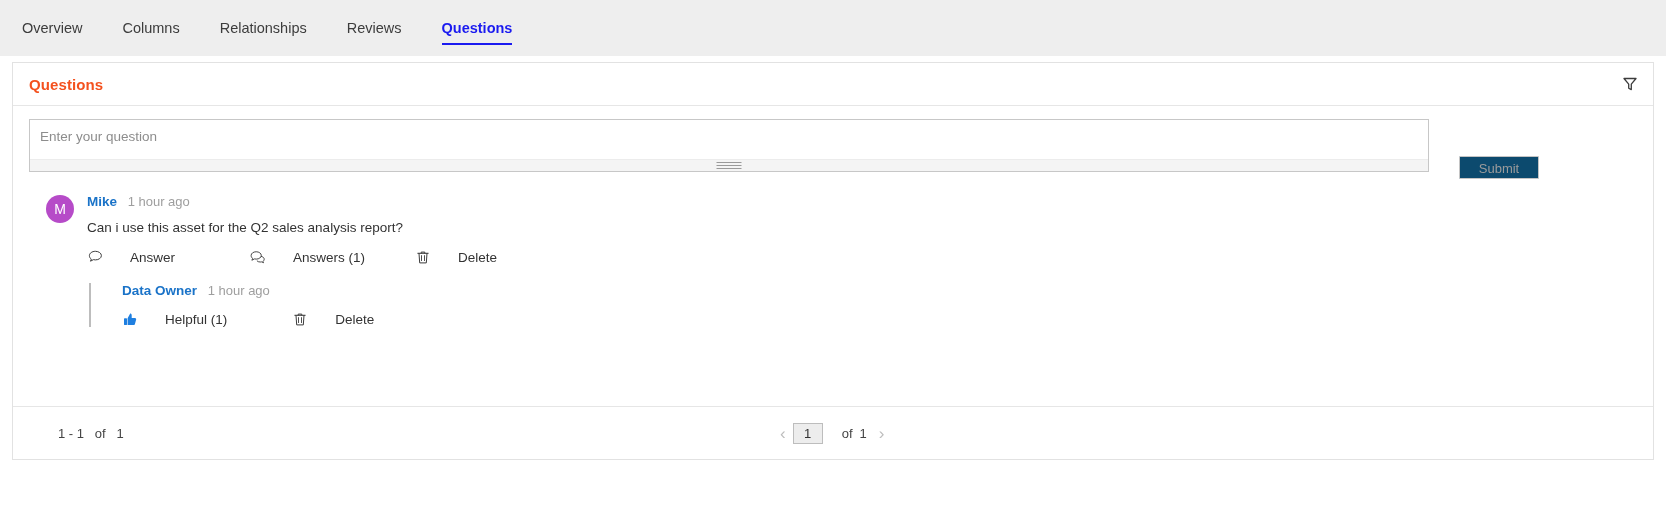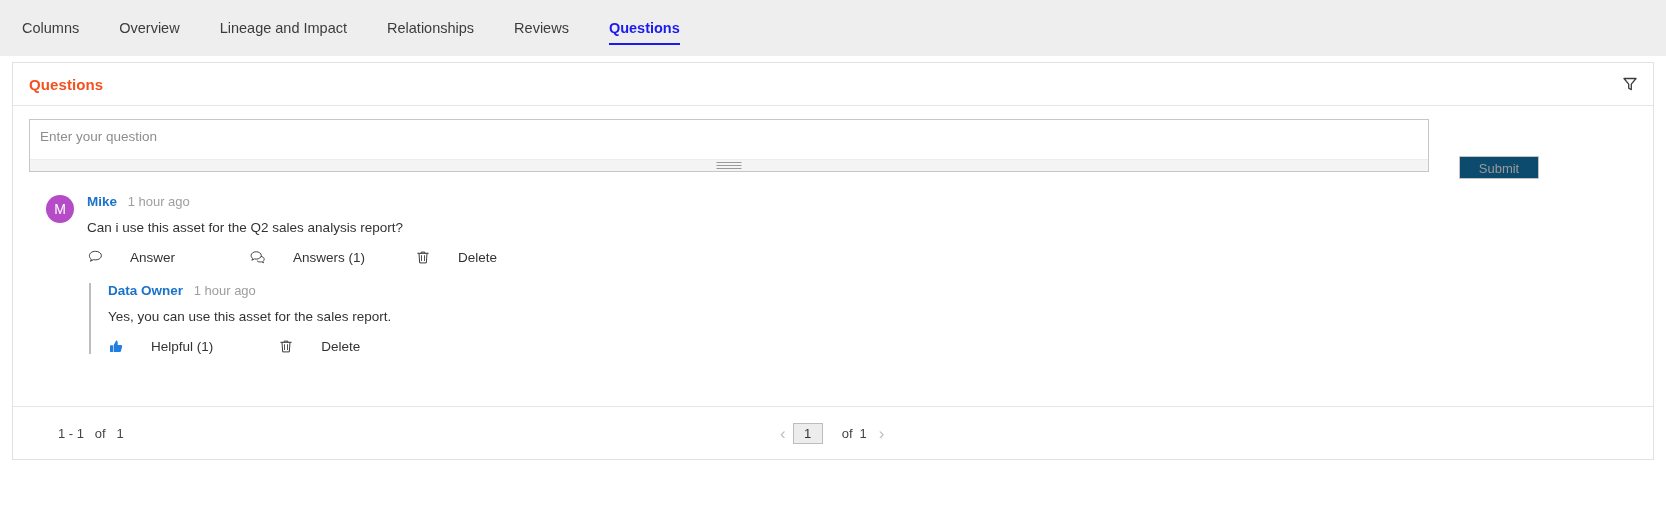--- a/index.html
+++ b/index.html
@@ -217,21 +217,21 @@
   }
   .gap-1 { width: 75px; }
   .gap-2 { width: 50px; }
   .gap-3 { width: 65px; }
 
   
   .answer {
     margin-top: 18px;
     margin-left: 2px;
     border-left: 2px solid #bdbdbd;
-    padding-left: 17px;
+    padding-left: 31px;
   }
   .a-text {
     font-size: 13.5px;
     color: #333333;
     margin-top: 9px;
     line-height: 18px;
   }
 
   
   .card-footer {
@@ -277,23 +277,22 @@
     box-sizing: border-box;
     font-family: "Liberation Sans", sans-serif;
   }
   .pg-of { margin: 0 7px 0 19px; }
   .pg-total { margin-right: 5px; }
 </style>
 </head>
 <body>
 
 <div class="tabbar">
+  <div class="tab"><span>Overview</span></div>
   <div class="tab"><span>Columns</span></div>
-  <div class="tab"><span>Overview</span></div>
-  <div class="tab"><span>Lineage and Impact</span></div>
   <div class="tab"><span>Relationships</span></div>
   <div class="tab"><span>Reviews</span></div>
   <div class="tab active"><span>Questions</span></div>
 </div>
 
 <div class="card">
 
   <div class="card-header">
     <div class="card-title">Questions</div>
     <div class="filter-icon">
@@ -360,21 +359,20 @@
           </div>
 
         </div>
 
         <div class="answer">
           <div class="meta">
             <span class="author">Data Owner</span>
             <span class="ts">1 hour ago</span>
           </div>
 
-          <div class="a-text">Yes, you can use this asset for the sales report.</div>
 
           <div class="actions">
             <div class="action">
               <span class="ic">
                 <svg width="15" height="15" viewBox="0 0 15 15" aria-hidden="true">
                   <path d="M4.6 6.3 7.2 1.6c.9 0 1.5.7 1.5 1.55V6h3.3c.8 0 1.35.75 1.15 1.5l-1.2 4.45c-.15.6-.7 1-1.3 1H4.6z" fill="#1f7fe0"></path>
                   <rect x="1" y="6.3" width="3" height="6.7" rx=".4" fill="#1f7fe0"></rect>
                 </svg>
               </span>
               <span>Helpful (1)</span>

